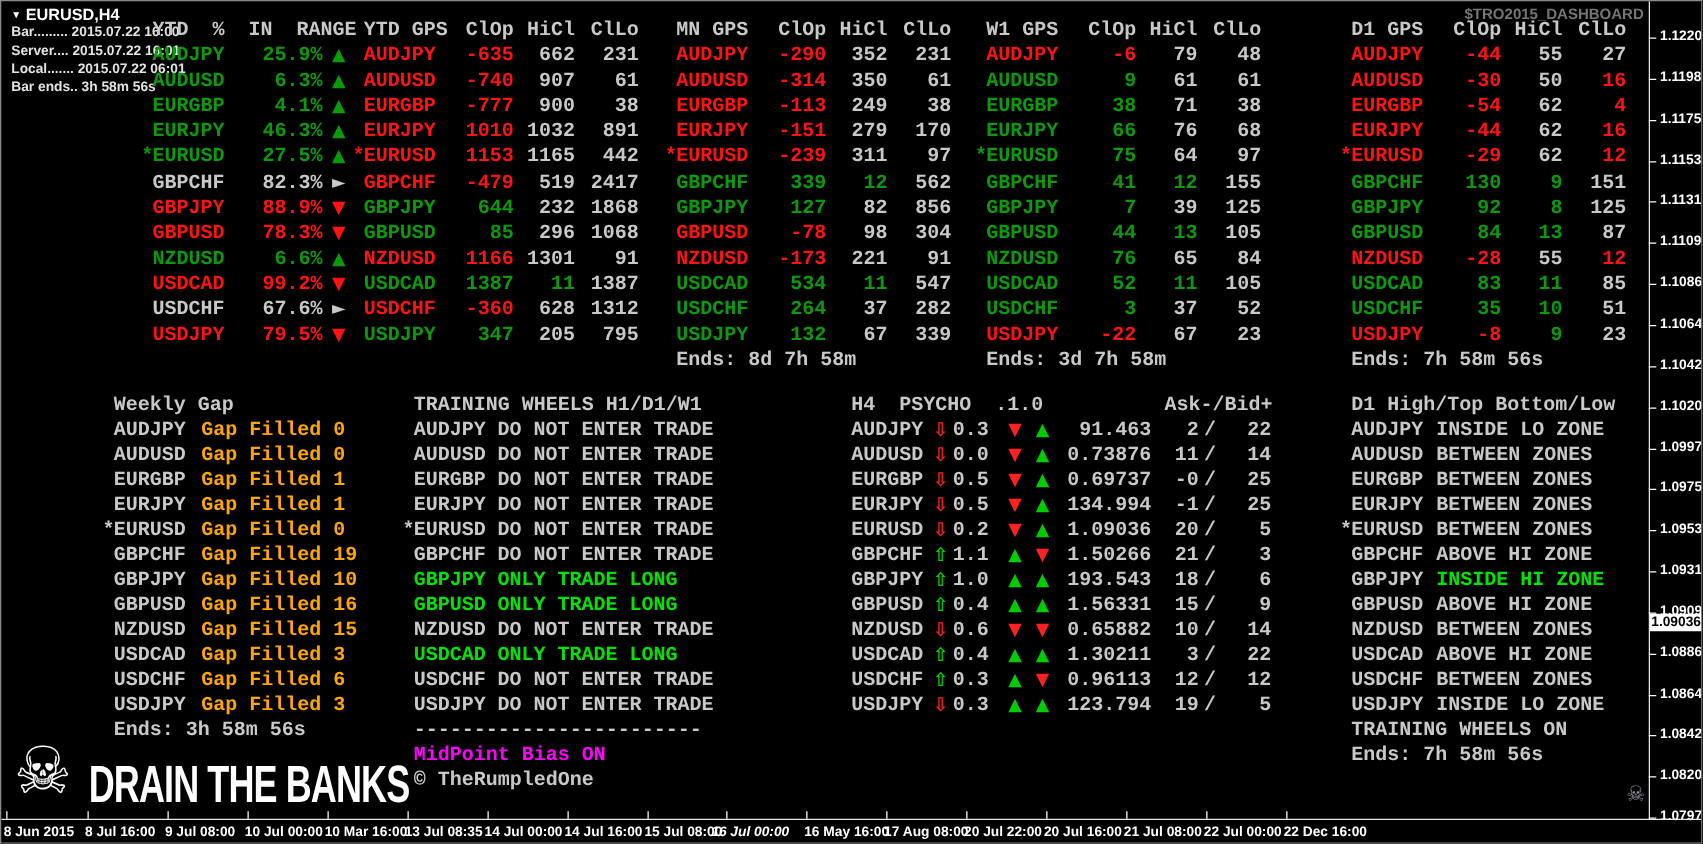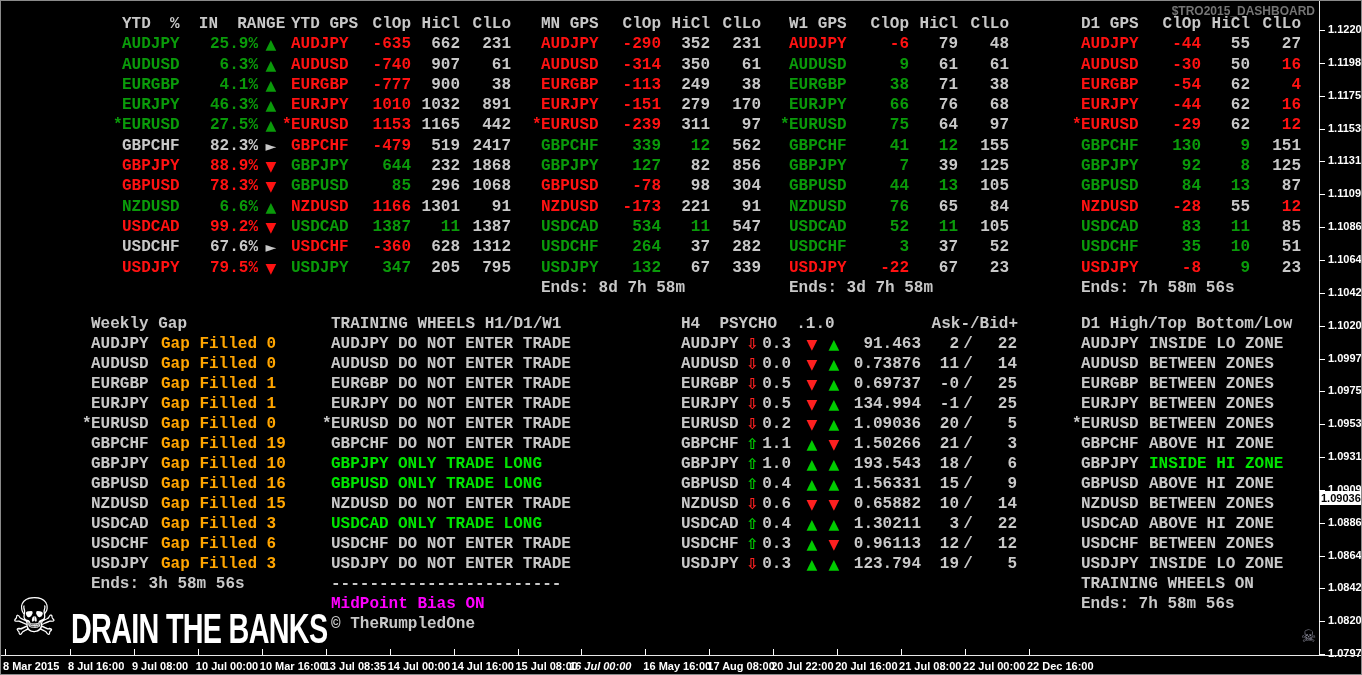--- a/index.html
+++ b/index.html
@@ -28,20 +28,27 @@
   #skull-big{left:10px;top:586px;font-size:52px;color:#fff;font-family:"DejaVu Sans",sans-serif;line-height:60px;}
   #slogan{left:70px;top:604px;font-size:40px;font-weight:bold;color:#fff;letter-spacing:-1px;
           transform:scale(0.72,1.05);transform-origin:0 0;white-space:pre;}
   #skull-marker{left:1300px;top:625px;font-size:17px;color:#8f8f9f;font-family:"DejaVu Sans",sans-serif;}
 </style>
 </head>
 <body>
 
 <div id="stage">
 
+  <div id="info-panel" class="abs sans">
+    <div id="symbol-title"><span class="tri">▼</span> <span>EURUSD,H4</span></div>
+    <div class="info-line">Bar......... 2015.07.22 16:00</div>
+    <div class="info-line">Server.... 2015.07.22 16:01</div>
+    <div class="info-line">Local....... 2015.07.22 06:01</div>
+    <div class="info-line">Bar ends.. 3h 58m 56s</div>
+  </div>
 
   <div id="watermark" class="abs sans">$TRO2015_DASHBOARD</div>
 
   <div id="ytd-range" class="abs mono" style="left:112px;top:13px;"><div class="trow" style="padding-left: 9px; color: rgb(200, 200, 200);">YTD  %  IN  RANGE</div><div class="trow"><span class="c" style="width: 9px; text-align: left; color: rgb(10, 154, 10);"></span><span class="c" style="width: 87px; text-align: left; color: rgb(10, 154, 10);">AUDJPY</span><span class="c" style="width: 49px; text-align: right; color: rgb(10, 154, 10);">25.9%</span><span class="c arr" style="width: 26px; text-align: center; color: rgb(10, 154, 10);">▲</span></div><div class="trow"><span class="c" style="width: 9px; text-align: left; color: rgb(10, 154, 10);"></span><span class="c" style="width: 87px; text-align: left; color: rgb(10, 154, 10);">AUDUSD</span><span class="c" style="width: 49px; text-align: right; color: rgb(10, 154, 10);">6.3%</span><span class="c arr" style="width: 26px; text-align: center; color: rgb(10, 154, 10);">▲</span></div><div class="trow"><span class="c" style="width: 9px; text-align: left; color: rgb(10, 154, 10);"></span><span class="c" style="width: 87px; text-align: left; color: rgb(10, 154, 10);">EURGBP</span><span class="c" style="width: 49px; text-align: right; color: rgb(10, 154, 10);">4.1%</span><span class="c arr" style="width: 26px; text-align: center; color: rgb(10, 154, 10);">▲</span></div><div class="trow"><span class="c" style="width: 9px; text-align: left; color: rgb(10, 154, 10);"></span><span class="c" style="width: 87px; text-align: left; color: rgb(10, 154, 10);">EURJPY</span><span class="c" style="width: 49px; text-align: right; color: rgb(10, 154, 10);">46.3%</span><span class="c arr" style="width: 26px; text-align: center; color: rgb(10, 154, 10);">▲</span></div><div class="trow"><span class="c" style="width: 9px; text-align: left; color: rgb(10, 154, 10);">*</span><span class="c" style="width: 87px; text-align: left; color: rgb(10, 154, 10);">EURUSD</span><span class="c" style="width: 49px; text-align: right; color: rgb(10, 154, 10);">27.5%</span><span class="c arr" style="width: 26px; text-align: center; color: rgb(10, 154, 10);">▲</span></div><div class="trow"><span class="c" style="width: 9px; text-align: left; color: rgb(200, 200, 200);"></span><span class="c" style="width: 87px; text-align: left; color: rgb(200, 200, 200);">GBPCHF</span><span class="c" style="width: 49px; text-align: right; color: rgb(200, 200, 200);">82.3%</span><span class="c arr" style="width: 26px; text-align: center; color: rgb(200, 200, 200);">►</span></div><div class="trow"><span class="c" style="width: 9px; text-align: left; color: rgb(255, 18, 18);"></span><span class="c" style="width: 87px; text-align: left; color: rgb(255, 18, 18);">GBPJPY</span><span class="c" style="width: 49px; text-align: right; color: rgb(255, 18, 18);">88.9%</span><span class="c arr" style="width: 26px; text-align: center; color: rgb(255, 18, 18);">▼</span></div><div class="trow"><span class="c" style="width: 9px; text-align: left; color: rgb(255, 18, 18);"></span><span class="c" style="width: 87px; text-align: left; color: rgb(255, 18, 18);">GBPUSD</span><span class="c" style="width: 49px; text-align: right; color: rgb(255, 18, 18);">78.3%</span><span class="c arr" style="width: 26px; text-align: center; color: rgb(255, 18, 18);">▼</span></div><div class="trow"><span class="c" style="width: 9px; text-align: left; color: rgb(10, 154, 10);"></span><span class="c" style="width: 87px; text-align: left; color: rgb(10, 154, 10);">NZDUSD</span><span class="c" style="width: 49px; text-align: right; color: rgb(10, 154, 10);">6.6%</span><span class="c arr" style="width: 26px; text-align: center; color: rgb(10, 154, 10);">▲</span></div><div class="trow"><span class="c" style="width: 9px; text-align: left; color: rgb(255, 18, 18);"></span><span class="c" style="width: 87px; text-align: left; color: rgb(255, 18, 18);">USDCAD</span><span class="c" style="width: 49px; text-align: right; color: rgb(255, 18, 18);">99.2%</span><span class="c arr" style="width: 26px; text-align: center; color: rgb(255, 18, 18);">▼</span></div><div class="trow"><span class="c" style="width: 9px; text-align: left; color: rgb(200, 200, 200);"></span><span class="c" style="width: 87px; text-align: left; color: rgb(200, 200, 200);">USDCHF</span><span class="c" style="width: 49px; text-align: right; color: rgb(200, 200, 200);">67.6%</span><span class="c arr" style="width: 26px; text-align: center; color: rgb(200, 200, 200);">►</span></div><div class="trow"><span class="c" style="width: 9px; text-align: left; color: rgb(255, 18, 18);"></span><span class="c" style="width: 87px; text-align: left; color: rgb(255, 18, 18);">USDJPY</span><span class="c" style="width: 49px; text-align: right; color: rgb(255, 18, 18);">79.5%</span><span class="c arr" style="width: 26px; text-align: center; color: rgb(255, 18, 18);">▼</span></div></div>
   <div id="gps-0" class="abs mono" style="left:281px;top:13px;"><div class="trow"><span class="c" style="width: 9px; text-align: left; color: rgb(200, 200, 200);"></span><span class="c" style="width: 63px; text-align: left; color: rgb(200, 200, 200);">YTD GPS</span><span class="c" style="width: 57px; text-align: right; color: rgb(200, 200, 200);">ClOp</span><span class="c" style="width: 49px; text-align: right; color: rgb(200, 200, 200);">HiCl</span><span class="c" style="width: 51px; text-align: right; color: rgb(200, 200, 200);">ClLo</span></div><div class="trow"><span class="c" style="width: 9px; text-align: left; color: rgb(255, 18, 18);"></span><span class="c" style="width: 63px; text-align: left; color: rgb(255, 18, 18);">AUDJPY</span><span class="c" style="width: 57px; text-align: right; color: rgb(255, 18, 18);">-635</span><span class="c" style="width: 49px; text-align: right; color: rgb(200, 200, 200);">662</span><span class="c" style="width: 51px; text-align: right; color: rgb(200, 200, 200);">231</span></div><div class="trow"><span class="c" style="width: 9px; text-align: left; color: rgb(255, 18, 18);"></span><span class="c" style="width: 63px; text-align: left; color: rgb(255, 18, 18);">AUDUSD</span><span class="c" style="width: 57px; text-align: right; color: rgb(255, 18, 18);">-740</span><span class="c" style="width: 49px; text-align: right; color: rgb(200, 200, 200);">907</span><span class="c" style="width: 51px; text-align: right; color: rgb(200, 200, 200);">61</span></div><div class="trow"><span class="c" style="width: 9px; text-align: left; color: rgb(255, 18, 18);"></span><span class="c" style="width: 63px; text-align: left; color: rgb(255, 18, 18);">EURGBP</span><span class="c" style="width: 57px; text-align: right; color: rgb(255, 18, 18);">-777</span><span class="c" style="width: 49px; text-align: right; color: rgb(200, 200, 200);">900</span><span class="c" style="width: 51px; text-align: right; color: rgb(200, 200, 200);">38</span></div><div class="trow"><span class="c" style="width: 9px; text-align: left; color: rgb(255, 18, 18);"></span><span class="c" style="width: 63px; text-align: left; color: rgb(255, 18, 18);">EURJPY</span><span class="c" style="width: 57px; text-align: right; color: rgb(255, 18, 18);">1010</span><span class="c" style="width: 49px; text-align: right; color: rgb(200, 200, 200);">1032</span><span class="c" style="width: 51px; text-align: right; color: rgb(200, 200, 200);">891</span></div><div class="trow"><span class="c" style="width: 9px; text-align: left; color: rgb(255, 18, 18);">*</span><span class="c" style="width: 63px; text-align: left; color: rgb(255, 18, 18);">EURUSD</span><span class="c" style="width: 57px; text-align: right; color: rgb(255, 18, 18);">1153</span><span class="c" style="width: 49px; text-align: right; color: rgb(200, 200, 200);">1165</span><span class="c" style="width: 51px; text-align: right; color: rgb(200, 200, 200);">442</span></div><div class="trow"><span class="c" style="width: 9px; text-align: left; color: rgb(255, 18, 18);"></span><span class="c" style="width: 63px; text-align: left; color: rgb(255, 18, 18);">GBPCHF</span><span class="c" style="width: 57px; text-align: right; color: rgb(255, 18, 18);">-479</span><span class="c" style="width: 49px; text-align: right; color: rgb(200, 200, 200);">519</span><span class="c" style="width: 51px; text-align: right; color: rgb(200, 200, 200);">2417</span></div><div class="trow"><span class="c" style="width: 9px; text-align: left; color: rgb(10, 154, 10);"></span><span class="c" style="width: 63px; text-align: left; color: rgb(10, 154, 10);">GBPJPY</span><span class="c" style="width: 57px; text-align: right; color: rgb(10, 154, 10);">644</span><span class="c" style="width: 49px; text-align: right; color: rgb(200, 200, 200);">232</span><span class="c" style="width: 51px; text-align: right; color: rgb(200, 200, 200);">1868</span></div><div class="trow"><span class="c" style="width: 9px; text-align: left; color: rgb(10, 154, 10);"></span><span class="c" style="width: 63px; text-align: left; color: rgb(10, 154, 10);">GBPUSD</span><span class="c" style="width: 57px; text-align: right; color: rgb(10, 154, 10);">85</span><span class="c" style="width: 49px; text-align: right; color: rgb(200, 200, 200);">296</span><span class="c" style="width: 51px; text-align: right; color: rgb(200, 200, 200);">1068</span></div><div class="trow"><span class="c" style="width: 9px; text-align: left; color: rgb(255, 18, 18);"></span><span class="c" style="width: 63px; text-align: left; color: rgb(255, 18, 18);">NZDUSD</span><span class="c" style="width: 57px; text-align: right; color: rgb(255, 18, 18);">1166</span><span class="c" style="width: 49px; text-align: right; color: rgb(200, 200, 200);">1301</span><span class="c" style="width: 51px; text-align: right; color: rgb(200, 200, 200);">91</span></div><div class="trow"><span class="c" style="width: 9px; text-align: left; color: rgb(10, 154, 10);"></span><span class="c" style="width: 63px; text-align: left; color: rgb(10, 154, 10);">USDCAD</span><span class="c" style="width: 57px; text-align: right; color: rgb(10, 154, 10);">1387</span><span class="c" style="width: 49px; text-align: right; color: rgb(10, 154, 10);">11</span><span class="c" style="width: 51px; text-align: right; color: rgb(200, 200, 200);">1387</span></div><div class="trow"><span class="c" style="width: 9px; text-align: left; color: rgb(255, 18, 18);"></span><span class="c" style="width: 63px; text-align: left; color: rgb(255, 18, 18);">USDCHF</span><span class="c" style="width: 57px; text-align: right; color: rgb(255, 18, 18);">-360</span><span class="c" style="width: 49px; text-align: right; color: rgb(200, 200, 200);">628</span><span class="c" style="width: 51px; text-align: right; color: rgb(200, 200, 200);">1312</span></div><div class="trow"><span class="c" style="width: 9px; text-align: left; color: rgb(10, 154, 10);"></span><span class="c" style="width: 63px; text-align: left; color: rgb(10, 154, 10);">USDJPY</span><span class="c" style="width: 57px; text-align: right; color: rgb(10, 154, 10);">347</span><span class="c" style="width: 49px; text-align: right; color: rgb(200, 200, 200);">205</span><span class="c" style="width: 51px; text-align: right; color: rgb(200, 200, 200);">795</span></div></div>
   <div id="gps-1" class="abs mono" style="left:531px;top:13px;"><div class="trow"><span class="c" style="width: 9px; text-align: left; color: rgb(200, 200, 200);"></span><span class="c" style="width: 63px; text-align: left; color: rgb(200, 200, 200);">MN GPS</span><span class="c" style="width: 57px; text-align: right; color: rgb(200, 200, 200);">ClOp</span><span class="c" style="width: 49px; text-align: right; color: rgb(200, 200, 200);">HiCl</span><span class="c" style="width: 51px; text-align: right; color: rgb(200, 200, 200);">ClLo</span></div><div class="trow"><span class="c" style="width: 9px; text-align: left; color: rgb(255, 18, 18);"></span><span class="c" style="width: 63px; text-align: left; color: rgb(255, 18, 18);">AUDJPY</span><span class="c" style="width: 57px; text-align: right; color: rgb(255, 18, 18);">-290</span><span class="c" style="width: 49px; text-align: right; color: rgb(200, 200, 200);">352</span><span class="c" style="width: 51px; text-align: right; color: rgb(200, 200, 200);">231</span></div><div class="trow"><span class="c" style="width: 9px; text-align: left; color: rgb(255, 18, 18);"></span><span class="c" style="width: 63px; text-align: left; color: rgb(255, 18, 18);">AUDUSD</span><span class="c" style="width: 57px; text-align: right; color: rgb(255, 18, 18);">-314</span><span class="c" style="width: 49px; text-align: right; color: rgb(200, 200, 200);">350</span><span class="c" style="width: 51px; text-align: right; color: rgb(200, 200, 200);">61</span></div><div class="trow"><span class="c" style="width: 9px; text-align: left; color: rgb(255, 18, 18);"></span><span class="c" style="width: 63px; text-align: left; color: rgb(255, 18, 18);">EURGBP</span><span class="c" style="width: 57px; text-align: right; color: rgb(255, 18, 18);">-113</span><span class="c" style="width: 49px; text-align: right; color: rgb(200, 200, 200);">249</span><span class="c" style="width: 51px; text-align: right; color: rgb(200, 200, 200);">38</span></div><div class="trow"><span class="c" style="width: 9px; text-align: left; color: rgb(255, 18, 18);"></span><span class="c" style="width: 63px; text-align: left; color: rgb(255, 18, 18);">EURJPY</span><span class="c" style="width: 57px; text-align: right; color: rgb(255, 18, 18);">-151</span><span class="c" style="width: 49px; text-align: right; color: rgb(200, 200, 200);">279</span><span class="c" style="width: 51px; text-align: right; color: rgb(200, 200, 200);">170</span></div><div class="trow"><span class="c" style="width: 9px; text-align: left; color: rgb(255, 18, 18);">*</span><span class="c" style="width: 63px; text-align: left; color: rgb(255, 18, 18);">EURUSD</span><span class="c" style="width: 57px; text-align: right; color: rgb(255, 18, 18);">-239</span><span class="c" style="width: 49px; text-align: right; color: rgb(200, 200, 200);">311</span><span class="c" style="width: 51px; text-align: right; color: rgb(200, 200, 200);">97</span></div><div class="trow"><span class="c" style="width: 9px; text-align: left; color: rgb(10, 154, 10);"></span><span class="c" style="width: 63px; text-align: left; color: rgb(10, 154, 10);">GBPCHF</span><span class="c" style="width: 57px; text-align: right; color: rgb(10, 154, 10);">339</span><span class="c" style="width: 49px; text-align: right; color: rgb(10, 154, 10);">12</span><span class="c" style="width: 51px; text-align: right; color: rgb(200, 200, 200);">562</span></div><div class="trow"><span class="c" style="width: 9px; text-align: left; color: rgb(10, 154, 10);"></span><span class="c" style="width: 63px; text-align: left; color: rgb(10, 154, 10);">GBPJPY</span><span class="c" style="width: 57px; text-align: right; color: rgb(10, 154, 10);">127</span><span class="c" style="width: 49px; text-align: right; color: rgb(200, 200, 200);">82</span><span class="c" style="width: 51px; text-align: right; color: rgb(200, 200, 200);">856</span></div><div class="trow"><span class="c" style="width: 9px; text-align: left; color: rgb(255, 18, 18);"></span><span class="c" style="width: 63px; text-align: left; color: rgb(255, 18, 18);">GBPUSD</span><span class="c" style="width: 57px; text-align: right; color: rgb(255, 18, 18);">-78</span><span class="c" style="width: 49px; text-align: right; color: rgb(200, 200, 200);">98</span><span class="c" style="width: 51px; text-align: right; color: rgb(200, 200, 200);">304</span></div><div class="trow"><span class="c" style="width: 9px; text-align: left; color: rgb(255, 18, 18);"></span><span class="c" style="width: 63px; text-align: left; color: rgb(255, 18, 18);">NZDUSD</span><span class="c" style="width: 57px; text-align: right; color: rgb(255, 18, 18);">-173</span><span class="c" style="width: 49px; text-align: right; color: rgb(200, 200, 200);">221</span><span class="c" style="width: 51px; text-align: right; color: rgb(200, 200, 200);">91</span></div><div class="trow"><span class="c" style="width: 9px; text-align: left; color: rgb(10, 154, 10);"></span><span class="c" style="width: 63px; text-align: left; color: rgb(10, 154, 10);">USDCAD</span><span class="c" style="width: 57px; text-align: right; color: rgb(10, 154, 10);">534</span><span class="c" style="width: 49px; text-align: right; color: rgb(10, 154, 10);">11</span><span class="c" style="width: 51px; text-align: right; color: rgb(200, 200, 200);">547</span></div><div class="trow"><span class="c" style="width: 9px; text-align: left; color: rgb(10, 154, 10);"></span><span class="c" style="width: 63px; text-align: left; color: rgb(10, 154, 10);">USDCHF</span><span class="c" style="width: 57px; text-align: right; color: rgb(10, 154, 10);">264</span><span class="c" style="width: 49px; text-align: right; color: rgb(200, 200, 200);">37</span><span class="c" style="width: 51px; text-align: right; color: rgb(200, 200, 200);">282</span></div><div class="trow"><span class="c" style="width: 9px; text-align: left; color: rgb(10, 154, 10);"></span><span class="c" style="width: 63px; text-align: left; color: rgb(10, 154, 10);">USDJPY</span><span class="c" style="width: 57px; text-align: right; color: rgb(10, 154, 10);">132</span><span class="c" style="width: 49px; text-align: right; color: rgb(200, 200, 200);">67</span><span class="c" style="width: 51px; text-align: right; color: rgb(200, 200, 200);">339</span></div><div class="trow" style="padding-left: 9px; color: rgb(200, 200, 200);">Ends: 8d 7h 58m</div></div>
   <div id="gps-2" class="abs mono" style="left:779px;top:13px;"><div class="trow"><span class="c" style="width: 9px; text-align: left; color: rgb(200, 200, 200);"></span><span class="c" style="width: 63px; text-align: left; color: rgb(200, 200, 200);">W1 GPS</span><span class="c" style="width: 57px; text-align: right; color: rgb(200, 200, 200);">ClOp</span><span class="c" style="width: 49px; text-align: right; color: rgb(200, 200, 200);">HiCl</span><span class="c" style="width: 51px; text-align: right; color: rgb(200, 200, 200);">ClLo</span></div><div class="trow"><span class="c" style="width: 9px; text-align: left; color: rgb(255, 18, 18);"></span><span class="c" style="width: 63px; text-align: left; color: rgb(255, 18, 18);">AUDJPY</span><span class="c" style="width: 57px; text-align: right; color: rgb(255, 18, 18);">-6</span><span class="c" style="width: 49px; text-align: right; color: rgb(200, 200, 200);">79</span><span class="c" style="width: 51px; text-align: right; color: rgb(200, 200, 200);">48</span></div><div class="trow"><span class="c" style="width: 9px; text-align: left; color: rgb(10, 154, 10);"></span><span class="c" style="width: 63px; text-align: left; color: rgb(10, 154, 10);">AUDUSD</span><span class="c" style="width: 57px; text-align: right; color: rgb(10, 154, 10);">9</span><span class="c" style="width: 49px; text-align: right; color: rgb(200, 200, 200);">61</span><span class="c" style="width: 51px; text-align: right; color: rgb(200, 200, 200);">61</span></div><div class="trow"><span class="c" style="width: 9px; text-align: left; color: rgb(10, 154, 10);"></span><span class="c" style="width: 63px; text-align: left; color: rgb(10, 154, 10);">EURGBP</span><span class="c" style="width: 57px; text-align: right; color: rgb(10, 154, 10);">38</span><span class="c" style="width: 49px; text-align: right; color: rgb(200, 200, 200);">71</span><span class="c" style="width: 51px; text-align: right; color: rgb(200, 200, 200);">38</span></div><div class="trow"><span class="c" style="width: 9px; text-align: left; color: rgb(10, 154, 10);"></span><span class="c" style="width: 63px; text-align: left; color: rgb(10, 154, 10);">EURJPY</span><span class="c" style="width: 57px; text-align: right; color: rgb(10, 154, 10);">66</span><span class="c" style="width: 49px; text-align: right; color: rgb(200, 200, 200);">76</span><span class="c" style="width: 51px; text-align: right; color: rgb(200, 200, 200);">68</span></div><div class="trow"><span class="c" style="width: 9px; text-align: left; color: rgb(10, 154, 10);">*</span><span class="c" style="width: 63px; text-align: left; color: rgb(10, 154, 10);">EURUSD</span><span class="c" style="width: 57px; text-align: right; color: rgb(10, 154, 10);">75</span><span class="c" style="width: 49px; text-align: right; color: rgb(200, 200, 200);">64</span><span class="c" style="width: 51px; text-align: right; color: rgb(200, 200, 200);">97</span></div><div class="trow"><span class="c" style="width: 9px; text-align: left; color: rgb(10, 154, 10);"></span><span class="c" style="width: 63px; text-align: left; color: rgb(10, 154, 10);">GBPCHF</span><span class="c" style="width: 57px; text-align: right; color: rgb(10, 154, 10);">41</span><span class="c" style="width: 49px; text-align: right; color: rgb(10, 154, 10);">12</span><span class="c" style="width: 51px; text-align: right; color: rgb(200, 200, 200);">155</span></div><div class="trow"><span class="c" style="width: 9px; text-align: left; color: rgb(10, 154, 10);"></span><span class="c" style="width: 63px; text-align: left; color: rgb(10, 154, 10);">GBPJPY</span><span class="c" style="width: 57px; text-align: right; color: rgb(10, 154, 10);">7</span><span class="c" style="width: 49px; text-align: right; color: rgb(200, 200, 200);">39</span><span class="c" style="width: 51px; text-align: right; color: rgb(200, 200, 200);">125</span></div><div class="trow"><span class="c" style="width: 9px; text-align: left; color: rgb(10, 154, 10);"></span><span class="c" style="width: 63px; text-align: left; color: rgb(10, 154, 10);">GBPUSD</span><span class="c" style="width: 57px; text-align: right; color: rgb(10, 154, 10);">44</span><span class="c" style="width: 49px; text-align: right; color: rgb(10, 154, 10);">13</span><span class="c" style="width: 51px; text-align: right; color: rgb(200, 200, 200);">105</span></div><div class="trow"><span class="c" style="width: 9px; text-align: left; color: rgb(10, 154, 10);"></span><span class="c" style="width: 63px; text-align: left; color: rgb(10, 154, 10);">NZDUSD</span><span class="c" style="width: 57px; text-align: right; color: rgb(10, 154, 10);">76</span><span class="c" style="width: 49px; text-align: right; color: rgb(200, 200, 200);">65</span><span class="c" style="width: 51px; text-align: right; color: rgb(200, 200, 200);">84</span></div><div class="trow"><span class="c" style="width: 9px; text-align: left; color: rgb(10, 154, 10);"></span><span class="c" style="width: 63px; text-align: left; color: rgb(10, 154, 10);">USDCAD</span><span class="c" style="width: 57px; text-align: right; color: rgb(10, 154, 10);">52</span><span class="c" style="width: 49px; text-align: right; color: rgb(10, 154, 10);">11</span><span class="c" style="width: 51px; text-align: right; color: rgb(200, 200, 200);">105</span></div><div class="trow"><span class="c" style="width: 9px; text-align: left; color: rgb(10, 154, 10);"></span><span class="c" style="width: 63px; text-align: left; color: rgb(10, 154, 10);">USDCHF</span><span class="c" style="width: 57px; text-align: right; color: rgb(10, 154, 10);">3</span><span class="c" style="width: 49px; text-align: right; color: rgb(200, 200, 200);">37</span><span class="c" style="width: 51px; text-align: right; color: rgb(200, 200, 200);">52</span></div><div class="trow"><span class="c" style="width: 9px; text-align: left; color: rgb(255, 18, 18);"></span><span class="c" style="width: 63px; text-align: left; color: rgb(255, 18, 18);">USDJPY</span><span class="c" style="width: 57px; text-align: right; color: rgb(255, 18, 18);">-22</span><span class="c" style="width: 49px; text-align: right; color: rgb(200, 200, 200);">67</span><span class="c" style="width: 51px; text-align: right; color: rgb(200, 200, 200);">23</span></div><div class="trow" style="padding-left: 9px; color: rgb(200, 200, 200);">Ends: 3d 7h 58m</div></div>
   <div id="gps-3" class="abs mono" style="left:1071px;top:13px;"><div class="trow"><span class="c" style="width: 9px; text-align: left; color: rgb(200, 200, 200);"></span><span class="c" style="width: 63px; text-align: left; color: rgb(200, 200, 200);">D1 GPS</span><span class="c" style="width: 57px; text-align: right; color: rgb(200, 200, 200);">ClOp</span><span class="c" style="width: 49px; text-align: right; color: rgb(200, 200, 200);">HiCl</span><span class="c" style="width: 51px; text-align: right; color: rgb(200, 200, 200);">ClLo</span></div><div class="trow"><span class="c" style="width: 9px; text-align: left; color: rgb(255, 18, 18);"></span><span class="c" style="width: 63px; text-align: left; color: rgb(255, 18, 18);">AUDJPY</span><span class="c" style="width: 57px; text-align: right; color: rgb(255, 18, 18);">-44</span><span class="c" style="width: 49px; text-align: right; color: rgb(200, 200, 200);">55</span><span class="c" style="width: 51px; text-align: right; color: rgb(200, 200, 200);">27</span></div><div class="trow"><span class="c" style="width: 9px; text-align: left; color: rgb(255, 18, 18);"></span><span class="c" style="width: 63px; text-align: left; color: rgb(255, 18, 18);">AUDUSD</span><span class="c" style="width: 57px; text-align: right; color: rgb(255, 18, 18);">-30</span><span class="c" style="width: 49px; text-align: right; color: rgb(200, 200, 200);">50</span><span class="c" style="width: 51px; text-align: right; color: rgb(255, 18, 18);">16</span></div><div class="trow"><span class="c" style="width: 9px; text-align: left; color: rgb(255, 18, 18);"></span><span class="c" style="width: 63px; text-align: left; color: rgb(255, 18, 18);">EURGBP</span><span class="c" style="width: 57px; text-align: right; color: rgb(255, 18, 18);">-54</span><span class="c" style="width: 49px; text-align: right; color: rgb(200, 200, 200);">62</span><span class="c" style="width: 51px; text-align: right; color: rgb(255, 18, 18);">4</span></div><div class="trow"><span class="c" style="width: 9px; text-align: left; color: rgb(255, 18, 18);"></span><span class="c" style="width: 63px; text-align: left; color: rgb(255, 18, 18);">EURJPY</span><span class="c" style="width: 57px; text-align: right; color: rgb(255, 18, 18);">-44</span><span class="c" style="width: 49px; text-align: right; color: rgb(200, 200, 200);">62</span><span class="c" style="width: 51px; text-align: right; color: rgb(255, 18, 18);">16</span></div><div class="trow"><span class="c" style="width: 9px; text-align: left; color: rgb(255, 18, 18);">*</span><span class="c" style="width: 63px; text-align: left; color: rgb(255, 18, 18);">EURUSD</span><span class="c" style="width: 57px; text-align: right; color: rgb(255, 18, 18);">-29</span><span class="c" style="width: 49px; text-align: right; color: rgb(200, 200, 200);">62</span><span class="c" style="width: 51px; text-align: right; color: rgb(255, 18, 18);">12</span></div><div class="trow"><span class="c" style="width: 9px; text-align: left; color: rgb(10, 154, 10);"></span><span class="c" style="width: 63px; text-align: left; color: rgb(10, 154, 10);">GBPCHF</span><span class="c" style="width: 57px; text-align: right; color: rgb(10, 154, 10);">130</span><span class="c" style="width: 49px; text-align: right; color: rgb(10, 154, 10);">9</span><span class="c" style="width: 51px; text-align: right; color: rgb(200, 200, 200);">151</span></div><div class="trow"><span class="c" style="width: 9px; text-align: left; color: rgb(10, 154, 10);"></span><span class="c" style="width: 63px; text-align: left; color: rgb(10, 154, 10);">GBPJPY</span><span class="c" style="width: 57px; text-align: right; color: rgb(10, 154, 10);">92</span><span class="c" style="width: 49px; text-align: right; color: rgb(10, 154, 10);">8</span><span class="c" style="width: 51px; text-align: right; color: rgb(200, 200, 200);">125</span></div><div class="trow"><span class="c" style="width: 9px; text-align: left; color: rgb(10, 154, 10);"></span><span class="c" style="width: 63px; text-align: left; color: rgb(10, 154, 10);">GBPUSD</span><span class="c" style="width: 57px; text-align: right; color: rgb(10, 154, 10);">84</span><span class="c" style="width: 49px; text-align: right; color: rgb(10, 154, 10);">13</span><span class="c" style="width: 51px; text-align: right; color: rgb(200, 200, 200);">87</span></div><div class="trow"><span class="c" style="width: 9px; text-align: left; color: rgb(255, 18, 18);"></span><span class="c" style="width: 63px; text-align: left; color: rgb(255, 18, 18);">NZDUSD</span><span class="c" style="width: 57px; text-align: right; color: rgb(255, 18, 18);">-28</span><span class="c" style="width: 49px; text-align: right; color: rgb(200, 200, 200);">55</span><span class="c" style="width: 51px; text-align: right; color: rgb(255, 18, 18);">12</span></div><div class="trow"><span class="c" style="width: 9px; text-align: left; color: rgb(10, 154, 10);"></span><span class="c" style="width: 63px; text-align: left; color: rgb(10, 154, 10);">USDCAD</span><span class="c" style="width: 57px; text-align: right; color: rgb(10, 154, 10);">83</span><span class="c" style="width: 49px; text-align: right; color: rgb(10, 154, 10);">11</span><span class="c" style="width: 51px; text-align: right; color: rgb(200, 200, 200);">85</span></div><div class="trow"><span class="c" style="width: 9px; text-align: left; color: rgb(10, 154, 10);"></span><span class="c" style="width: 63px; text-align: left; color: rgb(10, 154, 10);">USDCHF</span><span class="c" style="width: 57px; text-align: right; color: rgb(10, 154, 10);">35</span><span class="c" style="width: 49px; text-align: right; color: rgb(10, 154, 10);">10</span><span class="c" style="width: 51px; text-align: right; color: rgb(200, 200, 200);">51</span></div><div class="trow"><span class="c" style="width: 9px; text-align: left; color: rgb(255, 18, 18);"></span><span class="c" style="width: 63px; text-align: left; color: rgb(255, 18, 18);">USDJPY</span><span class="c" style="width: 57px; text-align: right; color: rgb(255, 18, 18);">-8</span><span class="c" style="width: 49px; text-align: right; color: rgb(10, 154, 10);">9</span><span class="c" style="width: 51px; text-align: right; color: rgb(200, 200, 200);">23</span></div><div class="trow" style="padding-left: 9px; color: rgb(200, 200, 200);">Ends: 7h 58m 56s</div></div>
 
   <div id="weekly-gap" class="abs mono-mid" style="left:81px;top:313px;"><div class="trow" style="padding-left: 9px; color: rgb(200, 200, 200);">Weekly Gap</div><div class="trow"><span class="c" style="width: 9px; text-align: left; color: rgb(200, 200, 200);"></span><span class="c" style="width: 63px; text-align: left; color: rgb(200, 200, 200);">AUDJPY</span><span class="c" style="width: 140px; text-align: left; color: rgb(255, 165, 0); padding-left: 7px;">Gap Filled 0</span></div><div class="trow"><span class="c" style="width: 9px; text-align: left; color: rgb(200, 200, 200);"></span><span class="c" style="width: 63px; text-align: left; color: rgb(200, 200, 200);">AUDUSD</span><span class="c" style="width: 140px; text-align: left; color: rgb(255, 165, 0); padding-left: 7px;">Gap Filled 0</span></div><div class="trow"><span class="c" style="width: 9px; text-align: left; color: rgb(200, 200, 200);"></span><span class="c" style="width: 63px; text-align: left; color: rgb(200, 200, 200);">EURGBP</span><span class="c" style="width: 140px; text-align: left; color: rgb(255, 165, 0); padding-left: 7px;">Gap Filled 1</span></div><div class="trow"><span class="c" style="width: 9px; text-align: left; color: rgb(200, 200, 200);"></span><span class="c" style="width: 63px; text-align: left; color: rgb(200, 200, 200);">EURJPY</span><span class="c" style="width: 140px; text-align: left; color: rgb(255, 165, 0); padding-left: 7px;">Gap Filled 1</span></div><div class="trow"><span class="c" style="width: 9px; text-align: left; color: rgb(200, 200, 200);">*</span><span class="c" style="width: 63px; text-align: left; color: rgb(200, 200, 200);">EURUSD</span><span class="c" style="width: 140px; text-align: left; color: rgb(255, 165, 0); padding-left: 7px;">Gap Filled 0</span></div><div class="trow"><span class="c" style="width: 9px; text-align: left; color: rgb(200, 200, 200);"></span><span class="c" style="width: 63px; text-align: left; color: rgb(200, 200, 200);">GBPCHF</span><span class="c" style="width: 140px; text-align: left; color: rgb(255, 165, 0); padding-left: 7px;">Gap Filled 19</span></div><div class="trow"><span class="c" style="width: 9px; text-align: left; color: rgb(200, 200, 200);"></span><span class="c" style="width: 63px; text-align: left; color: rgb(200, 200, 200);">GBPJPY</span><span class="c" style="width: 140px; text-align: left; color: rgb(255, 165, 0); padding-left: 7px;">Gap Filled 10</span></div><div class="trow"><span class="c" style="width: 9px; text-align: left; color: rgb(200, 200, 200);"></span><span class="c" style="width: 63px; text-align: left; color: rgb(200, 200, 200);">GBPUSD</span><span class="c" style="width: 140px; text-align: left; color: rgb(255, 165, 0); padding-left: 7px;">Gap Filled 16</span></div><div class="trow"><span class="c" style="width: 9px; text-align: left; color: rgb(200, 200, 200);"></span><span class="c" style="width: 63px; text-align: left; color: rgb(200, 200, 200);">NZDUSD</span><span class="c" style="width: 140px; text-align: left; color: rgb(255, 165, 0); padding-left: 7px;">Gap Filled 15</span></div><div class="trow"><span class="c" style="width: 9px; text-align: left; color: rgb(200, 200, 200);"></span><span class="c" style="width: 63px; text-align: left; color: rgb(200, 200, 200);">USDCAD</span><span class="c" style="width: 140px; text-align: left; color: rgb(255, 165, 0); padding-left: 7px;">Gap Filled 3</span></div><div class="trow"><span class="c" style="width: 9px; text-align: left; color: rgb(200, 200, 200);"></span><span class="c" style="width: 63px; text-align: left; color: rgb(200, 200, 200);">USDCHF</span><span class="c" style="width: 140px; text-align: left; color: rgb(255, 165, 0); padding-left: 7px;">Gap Filled 6</span></div><div class="trow"><span class="c" style="width: 9px; text-align: left; color: rgb(200, 200, 200);"></span><span class="c" style="width: 63px; text-align: left; color: rgb(200, 200, 200);">USDJPY</span><span class="c" style="width: 140px; text-align: left; color: rgb(255, 165, 0); padding-left: 7px;">Gap Filled 3</span></div><div class="trow" style="padding-left: 9px; color: rgb(200, 200, 200);">Ends: 3h 58m 56s</div></div>
@@ -94,21 +101,21 @@
       <div class="abs ptick" style="left: 1318px; top: 620.3px;"></div>
       <div class="abs plabel sans" style="left: 1327px; top: 613.3px;">1.08200</div>
       <div class="abs ptick" style="left: 1318px; top: 653.15px;"></div>
       <div class="abs plabel sans" style="left: 1327px; top: 646.15px;">1.07975</div>
     </div>
   <div id="cur-price" class="abs">1.09036</div>
 
   <div id="time-line" class="abs"></div>
   <div id="time-axis">
       <div class="abs ttick" style="left: 4px;"></div>
-      <div class="abs tlabel sans" style="left: 2px;">8 Mar 2015</div>
+      <div class="abs tlabel sans" style="left: 2px;">8 Jun 2015</div>
       <div class="abs ttick" style="left: 69px;"></div>
       <div class="abs tlabel sans" style="left: 67px;">8 Jul 16:00</div>
       <div class="abs ttick" style="left: 132.93px;"></div>
       <div class="abs tlabel sans" style="left: 130.93px;">9 Jul 08:00</div>
       <div class="abs ttick" style="left: 196.86px;"></div>
       <div class="abs tlabel sans" style="left: 194.86px;">10 Jul 00:00</div>
       <div class="abs ttick" style="left: 260.79px;"></div>
       <div class="abs tlabel sans" style="left: 258.79px;">10 Mar 16:00</div>
       <div class="abs ttick" style="left: 324.72px;"></div>
       <div class="abs tlabel sans" style="left: 322.72px;">13 Jul 08:35</div>

